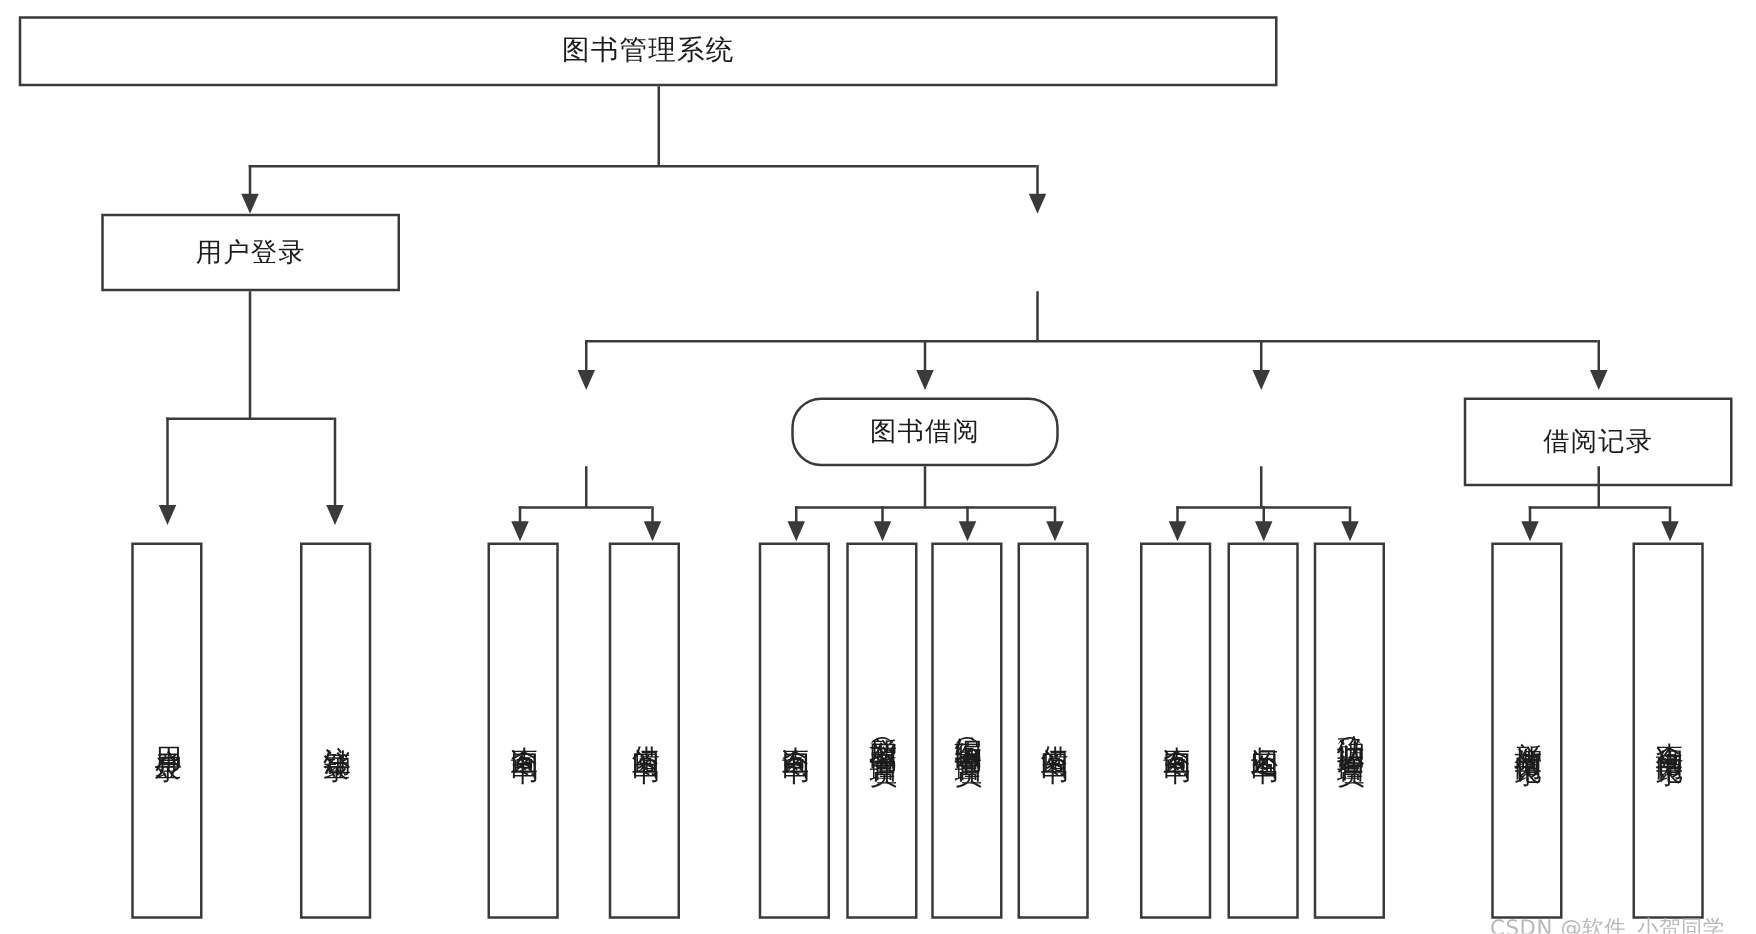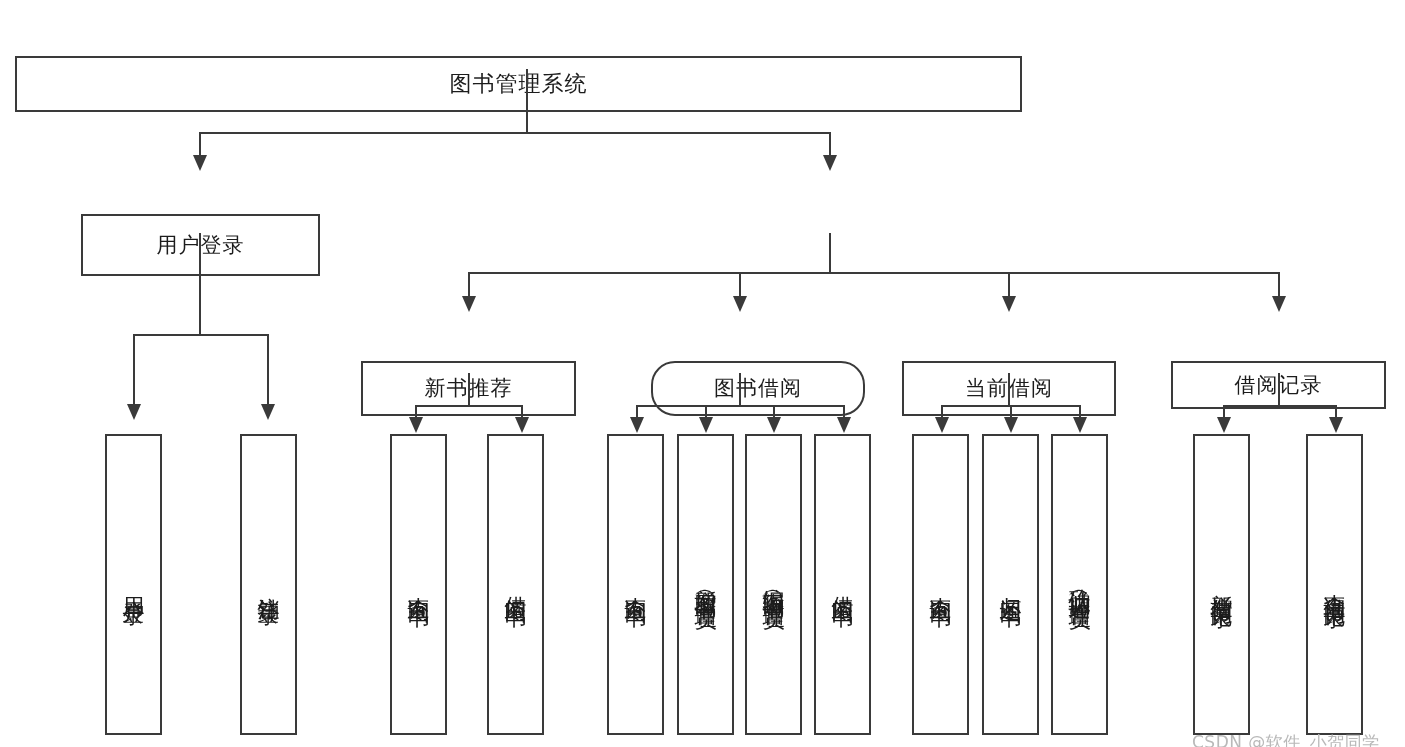--- a/index.html
+++ b/index.html
@@ -26,21 +26,20 @@
     background: #ffffff;
     display: flex;
     align-items: center;
     justify-content: center;
     color: #1c1c1c;
     line-height: 1.0;
   }
   .node.h {
     font-size: 21px;
     letter-spacing: 1px;
-    margin-top: 43px;
   }
   .node.v {
     writing-mode: vertical-rl;
     text-orientation: upright;
     font-size: 22px;
     letter-spacing: 3px;
     white-space: nowrap;
     padding: 4px 0;
   }
   .node.root {
@@ -109,27 +108,25 @@
 
   <div class="vline" style="left:739px; top:272px; height:26px;"></div>
   <div class="arrow" style="left:733px; top:296px;"></div>
 
   <div class="vline" style="left:1008px; top:272px; height:26px;"></div>
   <div class="arrow" style="left:1002px; top:296px;"></div>
 
   <div class="vline" style="left:1278px; top:272px; height:26px;"></div>
   <div class="arrow" style="left:1272px; top:296px;"></div>
 
-  <div class="node h" style="left:361px; top:318px; width:215px; height:55px;">新书推荐</div>
 
-  <div class="node h" style="left:651px; top:318px; width:214px; height:55px;border-radius:24px;">图书借阅</div>
+  <div class="node h" style="left:633px; top:318px; width:214px; height:55px;border-radius:24px;">图书借阅</div>
 
-  <div class="node h" style="left:902px; top:318px; width:214px; height:55px;">当前借阅</div>
 
-  <div class="node h" style="left:1171px; top:318px; width:215px; height:48px;">借阅记录</div>
+  <div class="node h" style="left:1171px; top:318px; width:215px; height:71px;">借阅记录</div>
 
   <div class="vline" style="left:468px; top:373px; height:33px;"></div>
   <div class="hline" style="left:415px; top:405px; width:106px;"></div>
   <div class="vline" style="left:415px; top:405px; height:14px;"></div>
   <div class="arrow" style="left:409px; top:417px;"></div>
   <div class="vline" style="left:521px; top:405px; height:14px;"></div>
   <div class="arrow" style="left:515px; top:417px;"></div>
 
   <div class="vline" style="left:739px; top:373px; height:33px;"></div>
   <div class="hline" style="left:636px; top:405px; width:207px;"></div>

